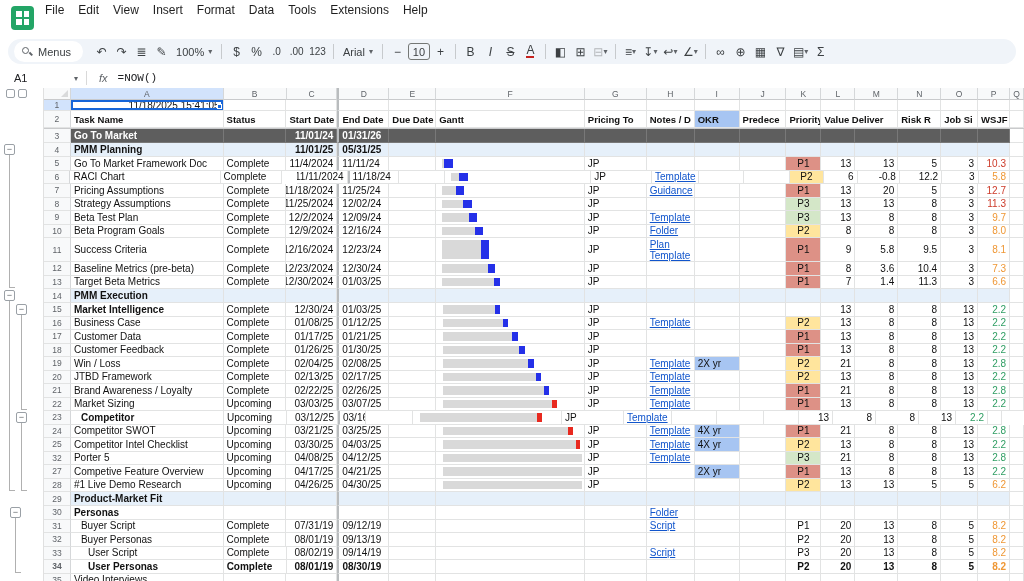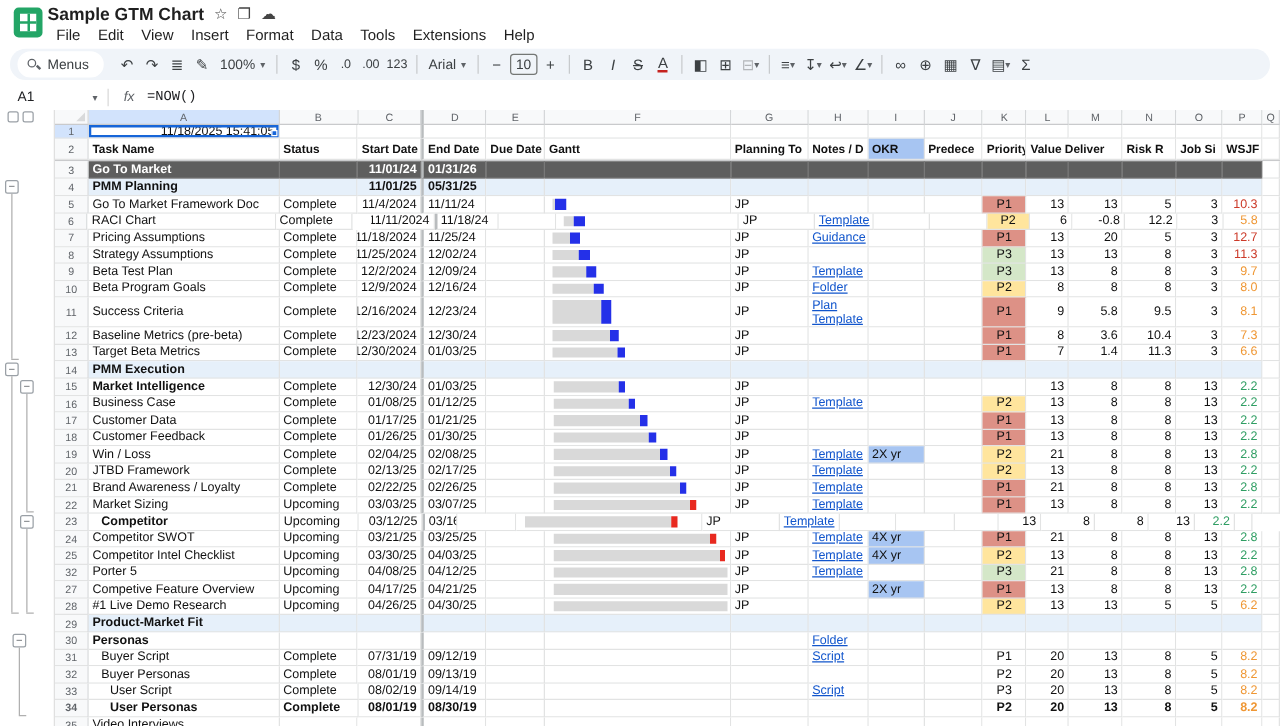--- a/index.html
+++ b/index.html
@@ -93,26 +93,20 @@
 
 <div id="app">
 
   <div class="topbar">
     <div class="logo">
       <div class="pane"></div>
         <div class="hline"></div>
         <div class="vline"></div>
     </div>
     <div class="titleblock">
-      <div class="titlerow">
-        <span class="doc-title">Sample GTM Chart</span>
-        <span class="t-ico">☆</span>
-        <span class="t-ico">❐</span>
-        <span class="t-ico">☁</span>
-      </div>
       <div class="menurow" id="menubar">
           <div class="menu-item">File</div>
           <div class="menu-item">Edit</div>
           <div class="menu-item">View</div>
           <div class="menu-item">Insert</div>
           <div class="menu-item">Format</div>
           <div class="menu-item">Data</div>
           <div class="menu-item">Tools</div>
           <div class="menu-item">Extensions</div>
           <div class="menu-item">Help</div>
@@ -313,21 +307,21 @@
             <div class="cell" style="width: 14px;"></div>
           </div>
           <div class="g-row row2" style="height: 18px;">
             <div class="cell num" style="width: 27px;">2</div>
             <div class="cell hdr" style="width: 153px;">Task Name</div>
             <div class="cell hdr" style="width: 63px;">Status</div>
             <div class="cell hdr" style="width: 51px;">Start Date</div>
             <div class="cell hdr frz" style="width: 52px;">End Date</div>
             <div class="cell hdr" style="width: 47px;">Due Date</div>
             <div class="cell hdr" style="width: 149px;">Gantt</div>
-            <div class="cell hdr" style="width: 62px;">Planning To</div>
+            <div class="cell hdr" style="width: 62px;">Pricing To</div>
             <div class="cell hdr" style="width: 48px;">Notes / D</div>
             <div class="cell hdr" style="width: 45px; background: rgb(167, 197, 242);">OKR</div>
             <div class="cell hdr" style="width: 47px;">Predece</div>
             <div class="cell hdr" style="width: 35px;">Priority</div>
             <div class="cell hdr" style="width: 77px;">Value Deliver</div>
             <div class="cell hdr" style="width: 43px;">Risk R</div>
             <div class="cell hdr" style="width: 37px;">Job Si</div>
             <div class="cell hdr" style="width: 32px;">WSJF</div>
             <div class="cell hdr" style="width: 14px;"></div>
           </div>

